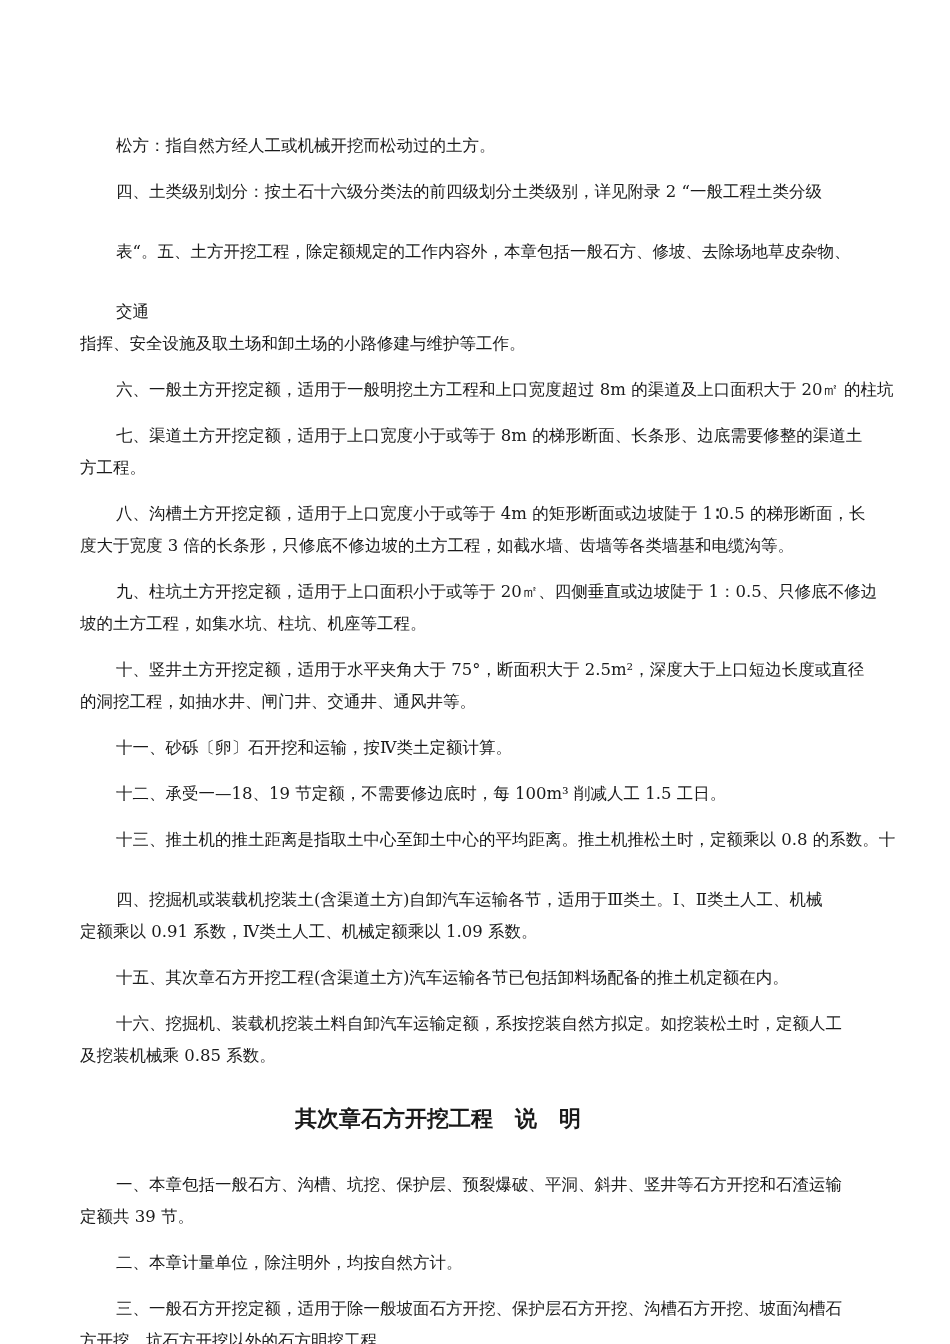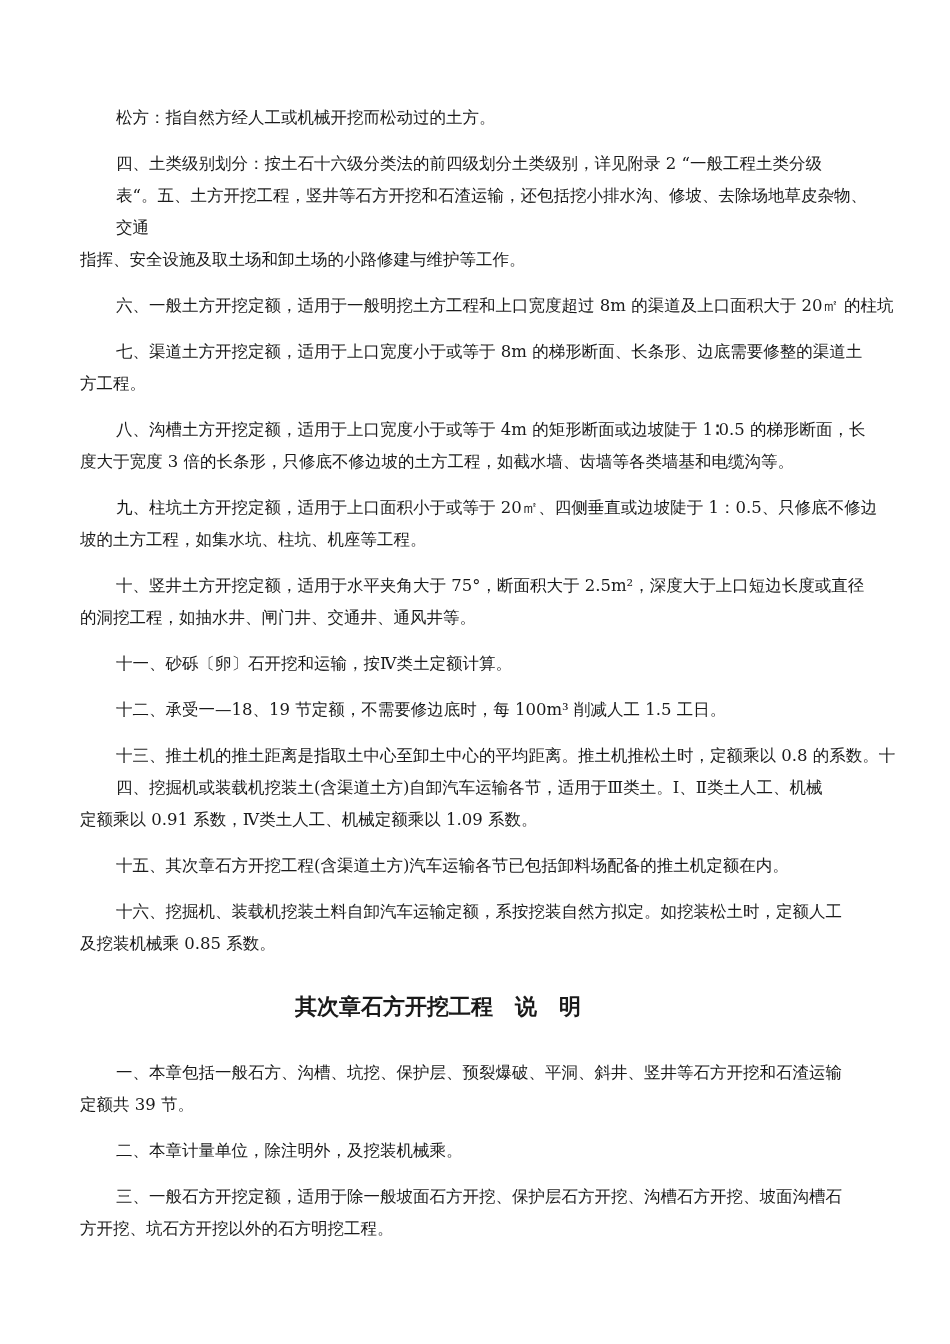--- a/index.html
+++ b/index.html
@@ -25,20 +25,21 @@
     font-size: 16.5px;
   }
   .line {
     height: 32px;
     line-height: 32px;
     white-space: nowrap;
     text-align: left;
   }
   .line.indent {
     padding-left: 36px;
+    margin-top: 28px;
   }
   .line.para {
     margin-top: 14px;
   }
   .chapter-heading {
     font-size: 22px;
     font-weight: 700;
     line-height: 36px;
     text-align: center;
     padding-right: 76px;
@@ -47,21 +48,21 @@
     white-space: nowrap;
   }
 </style>
 </head>
 <body>
 
 <div class="page">
   <div class="text-block">
       <div class="line indent">松方：指自然方经人工或机械开挖而松动过的土方。</div>
       <div class="line indent para">四、土类级别划分：按土石十六级分类法的前四级划分土类级别，详见附录 2 “一般工程土类分级</div>
-      <div class="line indent">表“。五、土方开挖工程，竖井等石方开挖和石渣运输，还包括挖小排水沟、修坡、去除场地草皮杂物、</div>
+      <div class="line indent">表“。五、土方开挖工程，除定额规定的工作内容外，本章包括一般石方、修坡、去除场地草皮杂物、</div>
       <div class="line indent">交通</div>
       <div class="line">指挥、安全设施及取土场和卸土场的小路修建与维护等工作。</div>
       <div class="line indent para">六、一般土方开挖定额，适用于一般明挖土方工程和上口宽度超过 8m 的渠道及上口面积大于 20㎡ 的柱坑</div>
       <div class="line indent para">七、渠道土方开挖定额，适用于上口宽度小于或等于 8m 的梯形断面、长条形、边底需要修整的渠道土</div>
       <div class="line">方工程。</div>
       <div class="line indent para">八、沟槽土方开挖定额，适用于上口宽度小于或等于 4m 的矩形断面或边坡陡于 1∶0.5 的梯形断面，长</div>
       <div class="line">度大于宽度 3 倍的长条形，只修底不修边坡的土方工程，如截水墙、齿墙等各类墙基和电缆沟等。</div>
       <div class="line indent para">九、柱坑土方开挖定额，适用于上口面积小于或等于 20㎡、四侧垂直或边坡陡于 1：0.5、只修底不修边</div>
       <div class="line">坡的土方工程，如集水坑、柱坑、机座等工程。</div>
       <div class="line indent para">十、竖井土方开挖定额，适用于水平夹角大于 75°，断面积大于 2.5m²，深度大于上口短边长度或直径</div>
@@ -74,17 +75,17 @@
       <div class="line indent para">十五、其次章石方开挖工程(含渠道土方)汽车运输各节已包括卸料场配备的推土机定额在内。</div>
       <div class="line indent para">十六、挖掘机、装载机挖装土料自卸汽车运输定额，系按挖装自然方拟定。如挖装松土时，定额人工</div>
       <div class="line">及挖装机械乘 0.85 系数。</div>
     </div>
 
   <div class="chapter-heading">其次章石方开挖工程　说　明</div>
 
   <div class="text-block">
       <div class="line indent">一、本章包括一般石方、沟槽、坑挖、保护层、预裂爆破、平洞、斜井、竖井等石方开挖和石渣运输</div>
       <div class="line">定额共 39 节。</div>
-      <div class="line indent para">二、本章计量单位，除注明外，及挖装机械乘。</div>
+      <div class="line indent para">二、本章计量单位，除注明外，均按自然方计。</div>
       <div class="line indent para">三、一般石方开挖定额，适用于除一般坡面石方开挖、保护层石方开挖、沟槽石方开挖、坡面沟槽石</div>
       <div class="line">方开挖、坑石方开挖以外的石方明挖工程。</div>
     </div>
 </div>
 
 </body></html>

